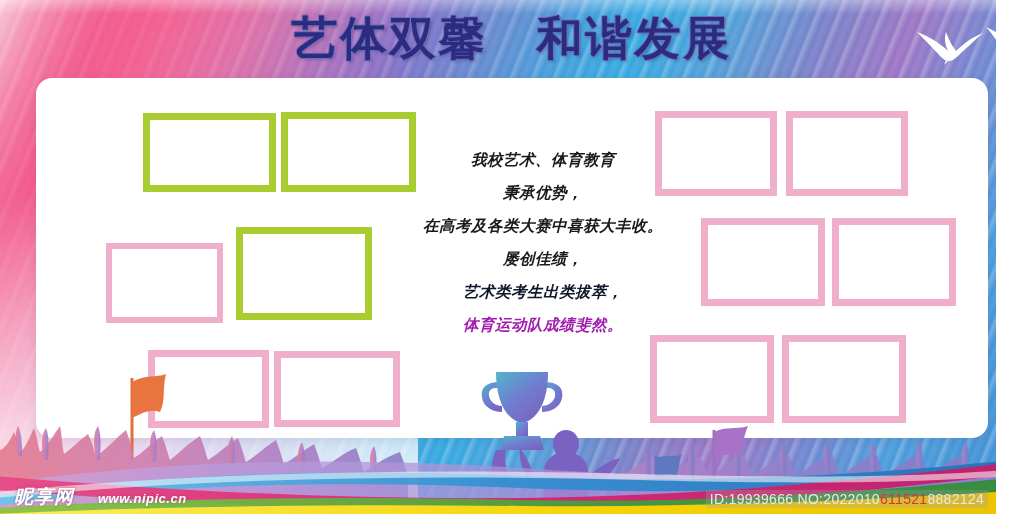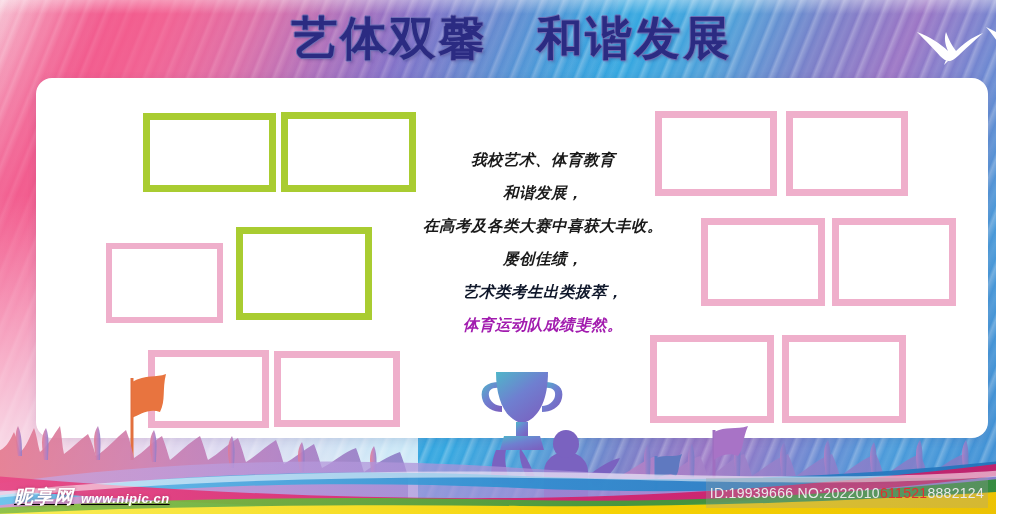--- a/index.html
+++ b/index.html
@@ -90,41 +90,41 @@
   .t-black{color:#1a1a1a;}
   .t-blue{color:#0f172a;}
   .t-red{color:#a21caf;}
   .line4{font-size:15px;letter-spacing:0px;}
 
   
   .bottom-art{position:absolute;left:0;bottom:0;width:1024px;height:150px;}
 
   
   .wm{
-    position:absolute;left:14px;bottom:4px;display:flex;align-items:baseline;gap:7px;text-decoration:underline;
+    position:absolute;left:14px;bottom:4px;display:flex;align-items:baseline;gap:24px;
   }
   .wm-logo{
     font-size:19px;font-weight:bold;font-style:italic;color:#ffffff;
     letter-spacing:1px;
     text-shadow:0 0 3px rgba(120,30,70,.55);
     font-family:"DejaVu Sans","Liberation Sans",sans-serif;
   }
   .wm-url{
     font-size:13px;font-weight:bold;font-style:italic;color:#ffffff;
     letter-spacing:.5px;
     font-family:"Liberation Sans",sans-serif;
     text-shadow:0 0 3px rgba(120,30,70,.45);
   }
   .idline{
     position:absolute;right:8px;bottom:6px;
     font-size:14px;letter-spacing:.3px;
     font-family:"Liberation Sans",sans-serif;
     color:#e9e9e9;
     background:rgba(160,160,160,.30);
-    padding:7px 4px;white-space:nowrap;text-align:center;
+    padding:1px 4px;white-space:nowrap;text-align:center;
   }
   .idline .hot{color:#e03030;}
 </style>
 </head>
 <body>
 
 <div id="poster">
 
   <div class="bg-base"></div>
   <div class="bg-streaks"></div>
@@ -159,21 +159,21 @@
 
   <div class="frame pink" style="left:655px;top:111px;width:122px;height:85px;"></div>
   <div class="frame pink" style="left:786px;top:111px;width:122px;height:85px;"></div>
   <div class="frame pink" style="left:701px;top:218px;width:124px;height:88px;"></div>
   <div class="frame pink" style="left:832px;top:218px;width:124px;height:88px;"></div>
   <div class="frame pink" style="left:650px;top:335px;width:124px;height:88px;"></div>
   <div class="frame pink" style="left:782px;top:335px;width:124px;height:88px;"></div>
 
   <div class="body-text">
     <p class="t-black">我校艺术、体育教育</p>
-    <p class="t-black">和谐发展，</p>
+    <p class="t-black">秉承优势，</p>
     <p class="t-black line4">在高考及各类大赛中喜获大丰收。</p>
     <p class="t-black">屡创佳绩，</p>
     <p class="t-blue">艺术类考生出类拔萃，</p>
     <p class="t-red">体育运动队成绩斐然。</p>
   </div>
 
   <svg class="bottom-art" viewBox="0 0 1024 150" preserveAspectRatio="none">
     <defs>
       <linearGradient id="crowdL" x1="0" y1="0" x2="1" y2="0">
         <stop offset="0" stop-color="#e57b8f"></stop>

